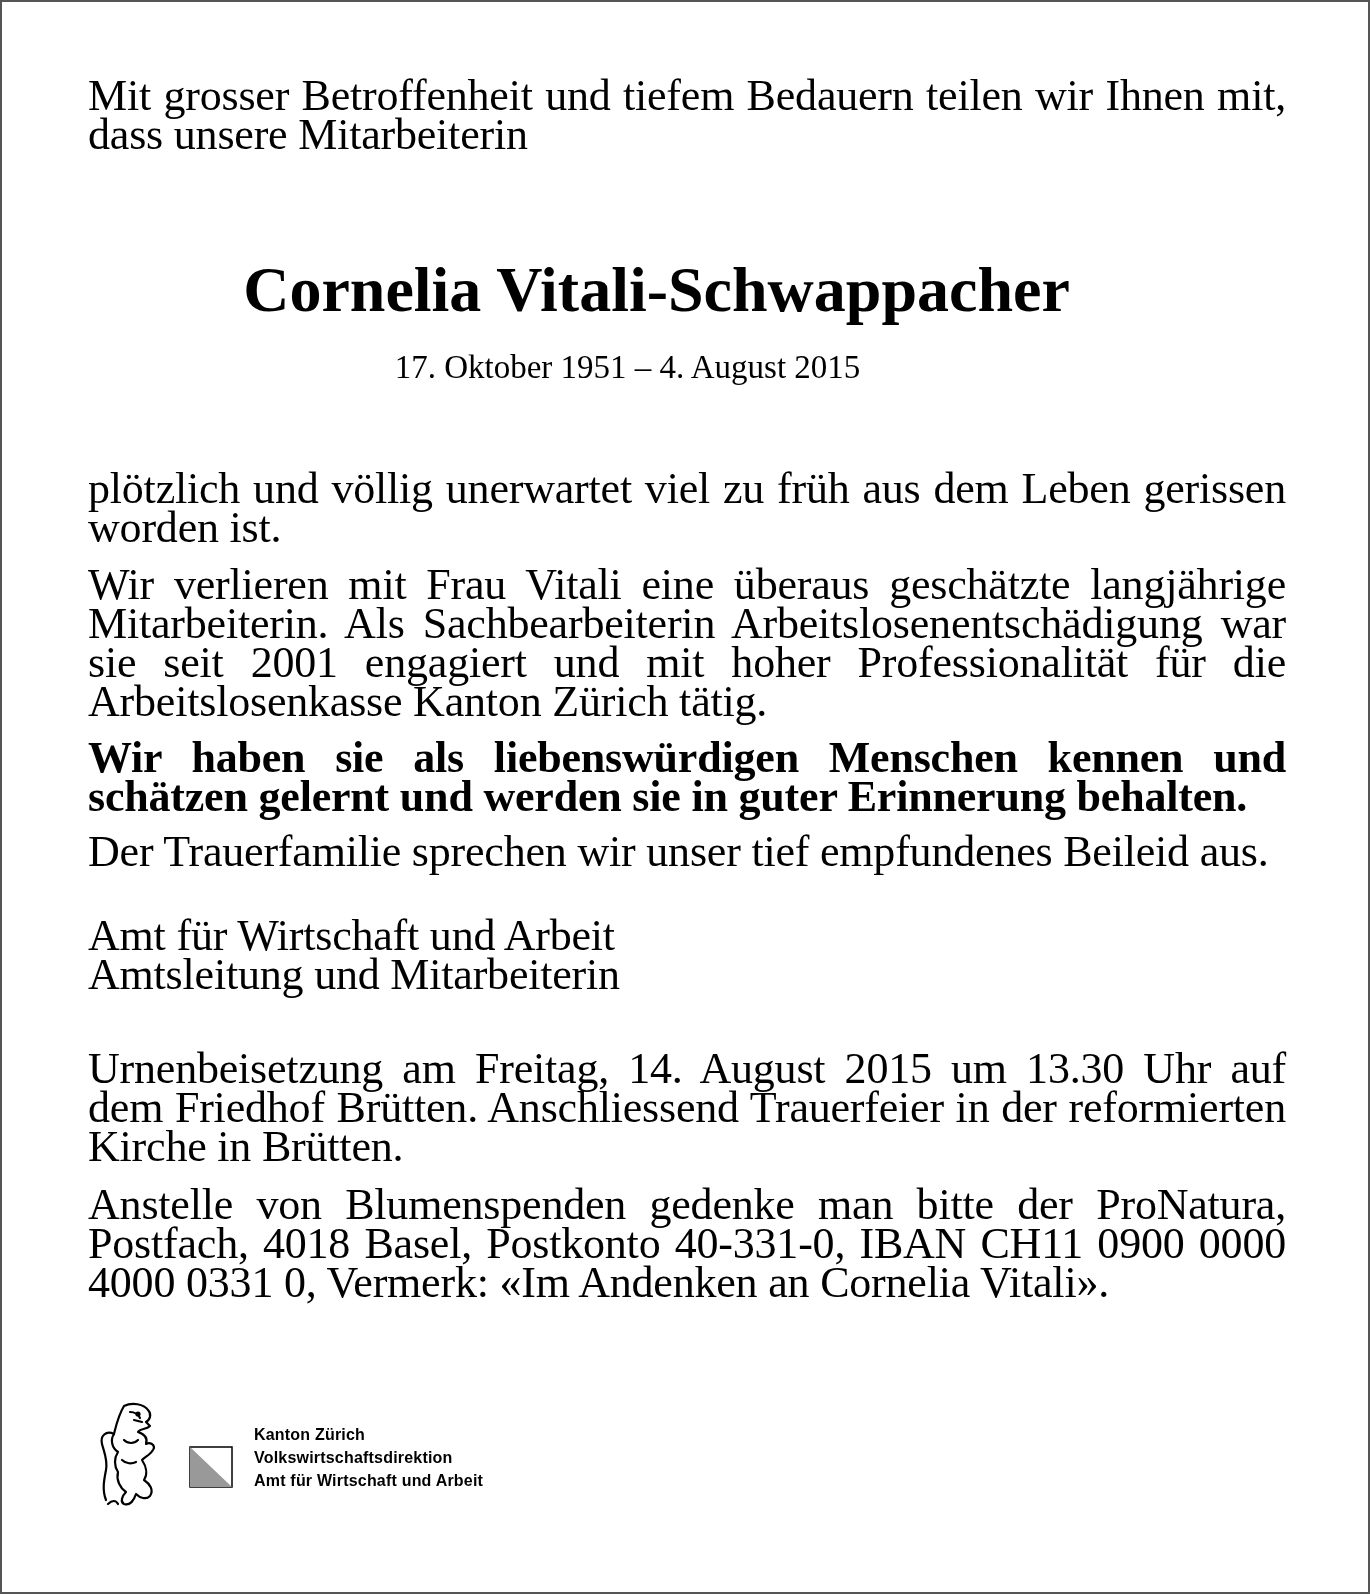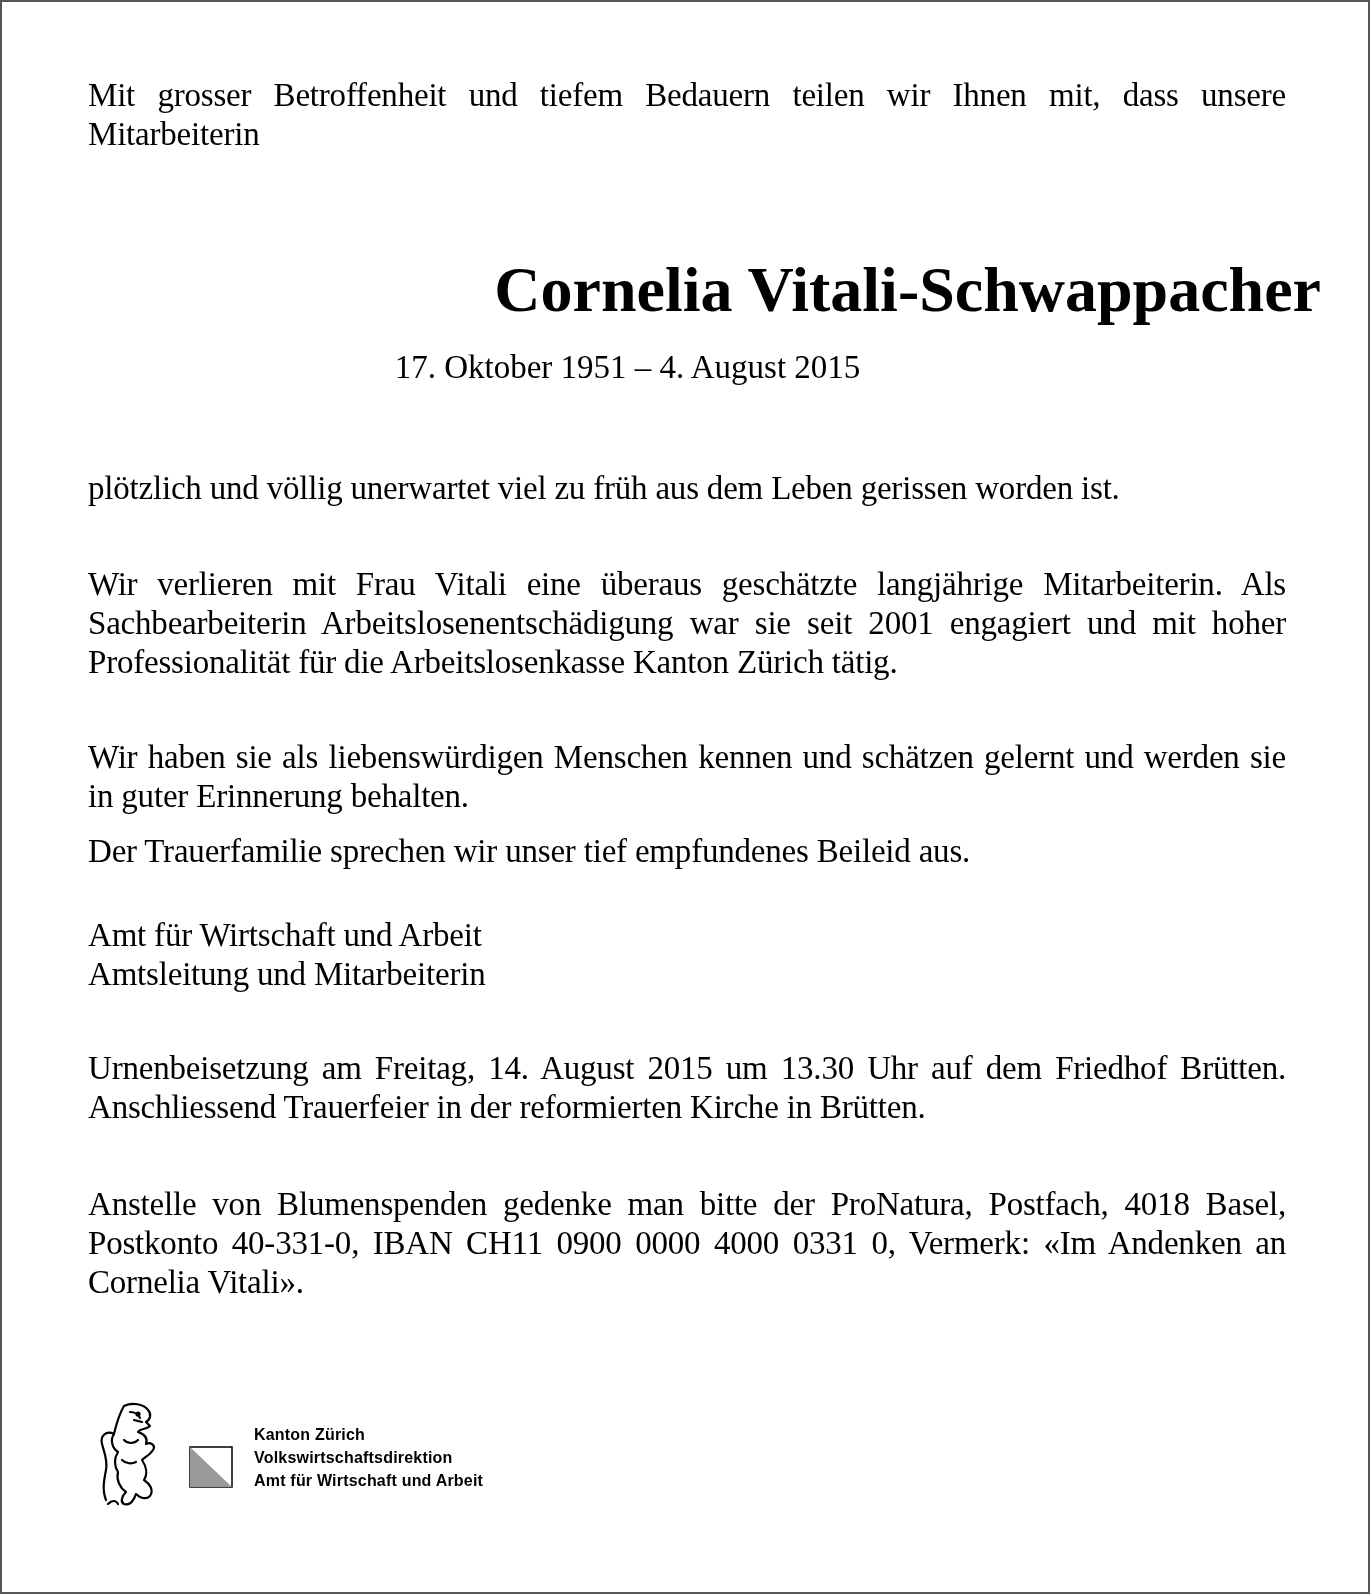--- a/index.html
+++ b/index.html
@@ -4,27 +4,27 @@
   <style>
     html, body { margin: 0; padding: 0; background: #ffffff; }
     body { width: 1370px; height: 1594px; position: relative; overflow: hidden; }
     .page {
       position: absolute; left: 0; top: 0; width: 1366px; height: 1590px;
       border: 2px solid #555555; background: #ffffff;
       font-family: "Liberation Serif", "DejaVu Serif", serif; color: #000;
     }
     .text {
       position: absolute; left: 86px; width: 1198px;
-      font-size: 33px; line-height: 39px; text-align: justify;
+      font-size: 44px; line-height: 39px; text-align: justify;
       letter-spacing: -0.2px;
     }
     .text.last-left { text-align-last: left; }
     .title {
       position: absolute; left: 0; width: 1309px; top: 253px;
-      text-align: right; font-weight: bold; font-size: 64px; line-height: 70px; padding-left: 10px;
+      text-align: center; font-weight: bold; font-size: 64px; line-height: 70px;
     }
     .dates {
       position: absolute; left: 0; width: 1251px; top: 345px;
       text-align: center; font-size: 33px; line-height: 40px;
     }
     .logo { position: absolute; left: 92px; top: 1398px; width: 500px; height: 110px; }
     .lion { position: absolute; left: 0; top: 0; width: 74px; height: 110px; }
     .flag { position: absolute; left: 95px; top: 46px; width: 44px; height: 42px; }
     .org {
       position: absolute; left: 160px; top: 23px;
@@ -36,21 +36,21 @@
 <body>
 
 <div class="page">
   <div class="text last-left" style="top:74px;">Mit grosser Betroffenheit und tiefem Bedauern teilen wir Ihnen mit, dass unsere Mitarbeiterin</div>
 
   <div class="title">Cornelia Vitali-Schwappacher</div>
   <div class="dates">17. Oktober 1951 – 4. August 2015</div>
 
   <div class="text last-left" style="top:467px;">plötzlich und völlig unerwartet viel zu früh aus dem Leben gerissen worden ist.</div>
   <div class="text last-left" style="top:563px;">Wir verlieren mit Frau Vitali eine überaus geschätzte langjährige Mitar­beiterin. Als Sachbearbeiterin Arbeitslosenentschädigung war sie seit 2001 engagiert und mit hoher Professionalität für die Arbeitslosenkasse Kanton Zürich tätig.</div>
-  <div class="text last-left" style="top:736px;">Wir haben sie als liebenswürdigen Menschen kennen und schätzen gelernt und werden sie in guter Erinnerung behalten.</div>
+  <div class="text last-left" style="top:736px;font-weight:bold;">Wir haben sie als liebenswürdigen Menschen kennen und schätzen gelernt und werden sie in guter Erinnerung behalten.</div>
   <div class="text last-left" style="top:830px;">Der Trauerfamilie sprechen wir unser tief empfundenes Beileid aus.</div>
 
   <div class="text last-left" style="top:914px;">Amt für Wirtschaft und Arbeit</div>
   <div class="text last-left" style="top:953px;">Amtsleitung und Mitarbeiterin</div>
 
   <div class="text last-left" style="top:1047px;">Urnenbeisetzung am Freitag, 14. August 2015 um 13.30 Uhr auf dem Friedhof Brütten. Anschliessend Trauerfeier in der reformierten Kirche in Brütten.</div>
   <div class="text last-left" style="top:1183px;">Anstelle von Blumenspenden gedenke man bitte der ProNatura, Postfach, 4018 Basel, Postkonto 40-331-0, IBAN CH11 0900 0000 4000 0331 0, Vermerk: «Im Andenken an Cornelia Vitali».</div>
 
   <div class="logo">
     <svg class="lion" viewBox="0 0 74 110">

